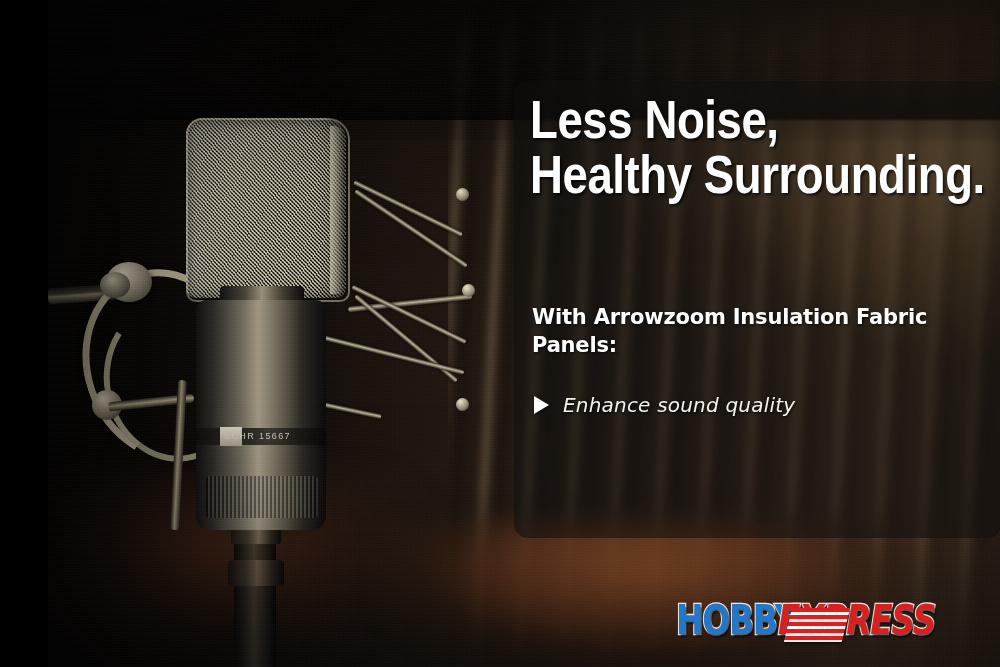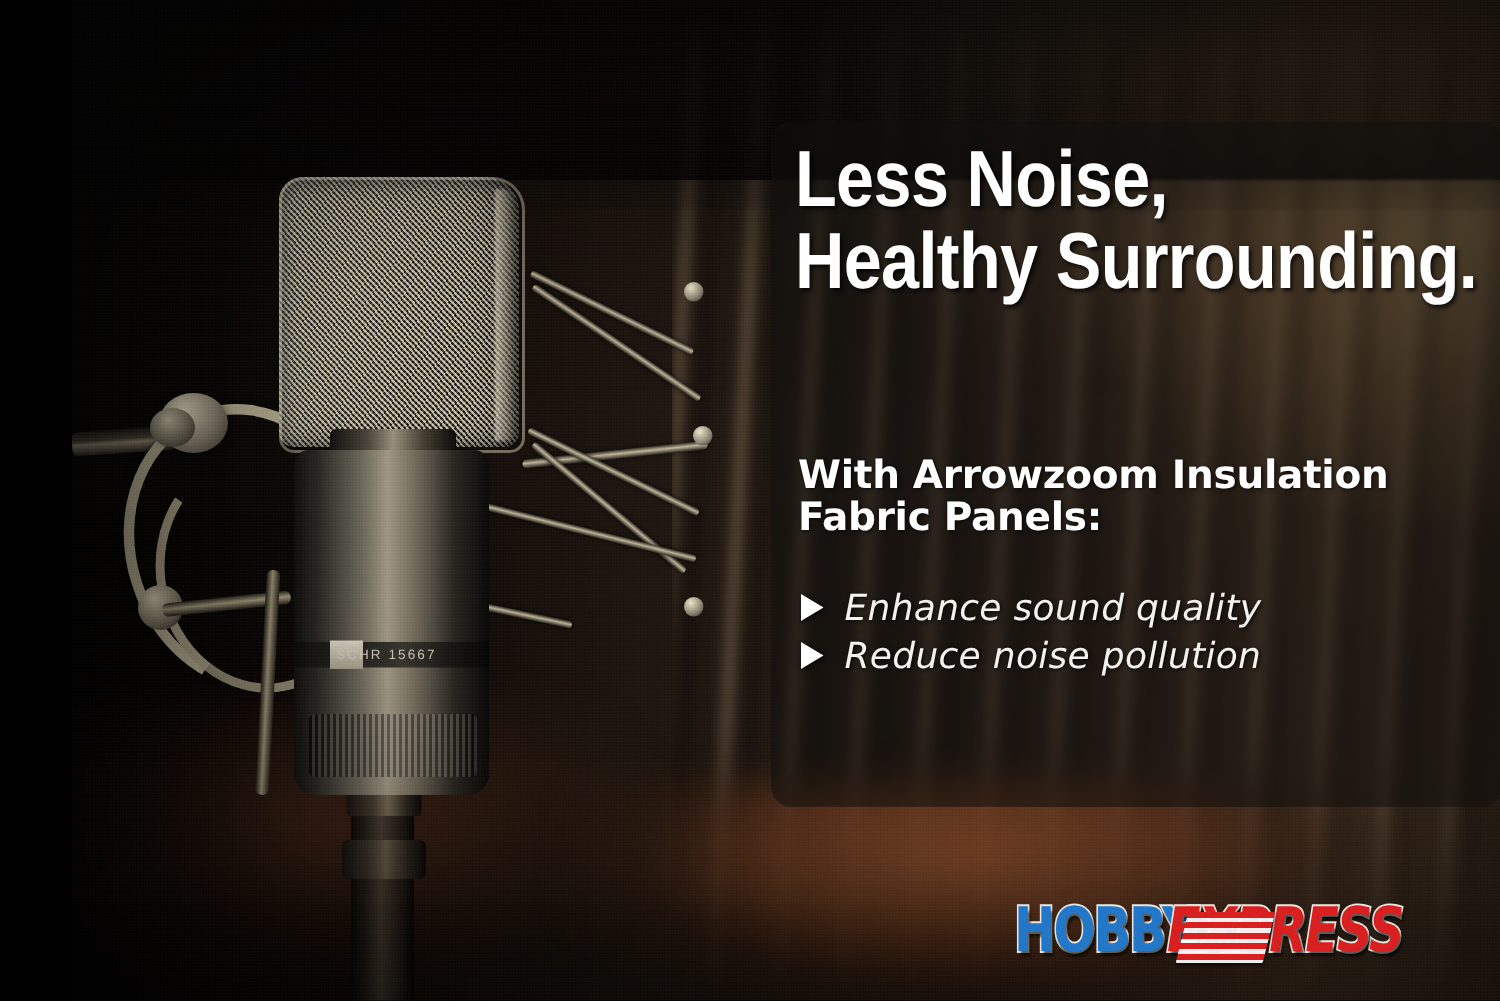--- a/index.html
+++ b/index.html
@@ -249,38 +249,38 @@
     transform-origin: left top;
     text-shadow: 2px 2px 3px rgba(0,0,0,0.75);
     white-space: nowrap;
   }
   .headline .hl-line { display: block; }
 
   .subhead {
     position: absolute; left: 484px; top: 303px; width: 452px;
     color: #ffffff;
     font-family: "DejaVu Sans", sans-serif;
-    font-size: 26px;
+    font-size: 21px;
     font-weight: 700;
     line-height: 28px;
     letter-spacing: -0.2px;
     text-shadow: 1px 1px 3px rgba(0,0,0,0.7);
   }
 
   .bullets {
     position: absolute; left: 486px; top: 390px; width: 460px;
     list-style: none; margin: 0; padding: 0;
   }
   .bullet {
     display: flex;
     align-items: center;
     color: #f4f2ee;
     font-family: "DejaVu Sans", sans-serif;
     font-style: italic;
-    font-size: 24px;
+    font-size: 20px;
     line-height: 30px;
     letter-spacing: 0.2px;
     text-shadow: 1px 1px 3px rgba(0,0,0,0.8);
     margin-bottom: 2px;
     white-space: nowrap;
   }
   .tri {
     width: 0; height: 0;
     border-top: 9px solid transparent;
     border-bottom: 9px solid transparent;
@@ -391,24 +391,20 @@
     <span class="hl-line">Healthy Surrounding.</span>
   </div>
 
   <div class="subhead">With Arrowzoom Insulation Fabric Panels:</div>
 
   <ul class="bullets">
     <li class="bullet">
       <span class="tri"></span>
       <span>Enhance sound quality</span>
     </li>
-    <li class="bullet">
-      <span class="tri"></span>
-      <span>Reduce noise pollution</span>
-    </li>
   </ul>
 
   <div class="logo">
     <span class="logo-hobby">HOBBY</span>
     <span class="logo-express">EXPRESS</span>
   </div>
   <div class="logo-speedlines"></div>
 
 </div>
 

